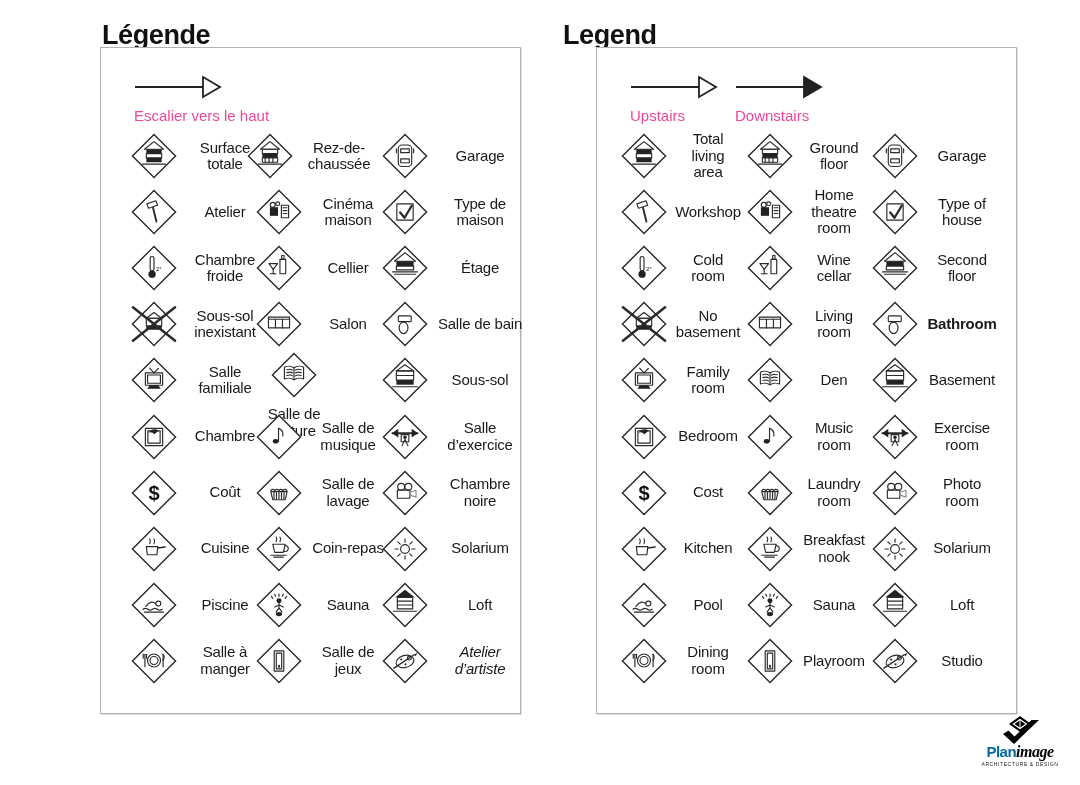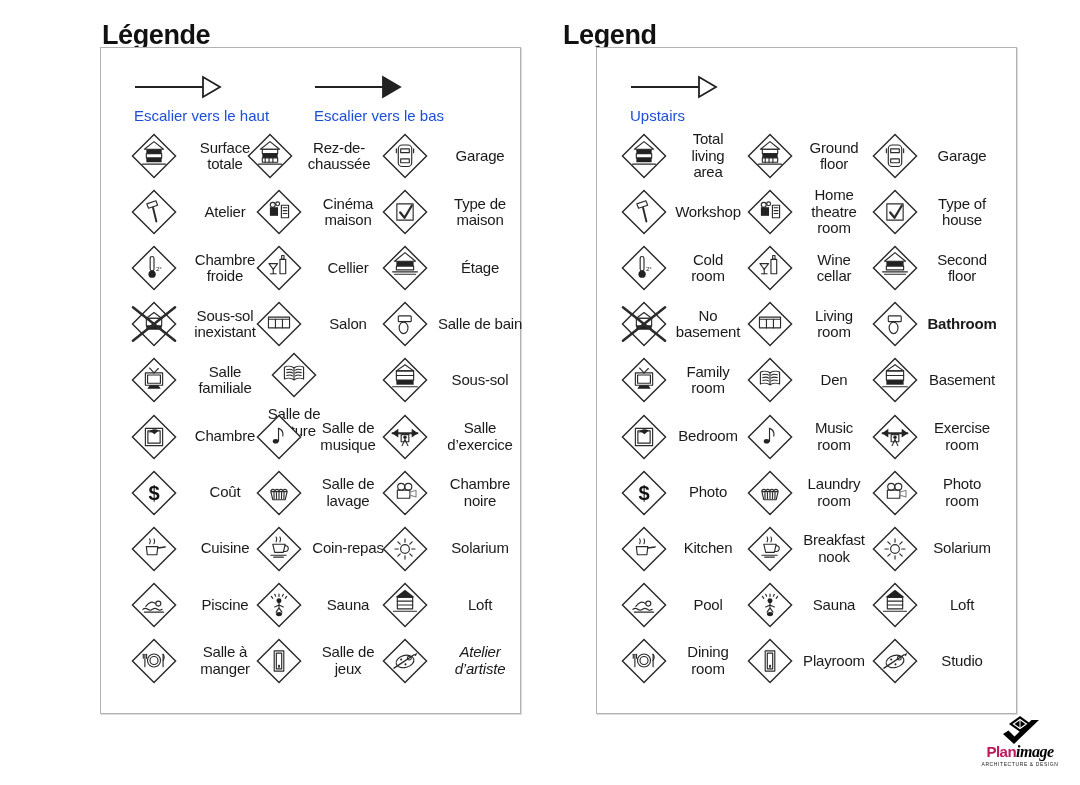--- a/index.html
+++ b/index.html
@@ -14,55 +14,48 @@
   #title-en{left:563px;}
   .panel-box{
     position:absolute;top:47px;width:419px;height:665px;background:#fff;
     border:1.5px solid #b2b2b2;box-shadow:1px 1px 0 #dcdcdc;
   }
   #box-fr{left:100px;}
   #box-en{left:560px;margin-left:36px;}
   .arrow-group{position:absolute;top:26px;}
   .panel-fr .g2{left:213px;} .panel-fr .g1{left:33px;}
   .panel-en .g2{left:138px;} .panel-en .g1{left:33px;}
-  .arrow-label{margin-top:3px;font-size:15px;white-space:nowrap;color:#1d4ed8;}
+  .arrow-label{margin-top:3px;font-size:15px;white-space:nowrap;color:#ec4899;}
   .cell{
     position:absolute;height:56px;display:flex;align-items:center;gap:8px;text-align:center;
   }
   .cell .icon{flex:0 0 auto;display:block;line-height:0;}
   .cell .label{font-size:15px;line-height:1.1;letter-spacing:-.2px;display:inline-block;}
   .logo{position:absolute;left:968px;top:716px;width:104px;text-align:center;line-height:1;}
   .logo svg{display:block;margin:0 auto;}
   .logo-text{margin-top:-2px;white-space:nowrap;}
-  .logo-bold{font-size:15px;font-weight:800;letter-spacing:-.5px;color:#be185d;}
+  .logo-bold{font-size:15px;font-weight:800;letter-spacing:-.5px;color:#0369a1;}
   .logo-italic{font-family:"Liberation Serif","DejaVu Serif",serif;font-style:italic;font-weight:700;font-size:16px;letter-spacing:-.5px;color:#000;}
   .logo-tagline{font-size:5px;letter-spacing:.6px;color:#222;margin-top:2px;}
   svg text{font-family:"Liberation Sans","DejaVu Sans",sans-serif;}
 </style>
 </head>
 <body>
 
 <h1 class="panel-title" id="title-fr">Légende</h1>
 <h1 class="panel-title" id="title-en">Legend</h1>
 
 <div class="panel-box panel-fr" id="box-fr">
   <div class="arrow-group g1">
     <svg width="88" height="26" viewBox="0 0 88 26">
         <line x1="1" y1="13" x2="69" y2="13" stroke="#222" stroke-width="2"></line>
         <polygon points="69,3 86,13 69,23" fill="#fff" stroke="#222" stroke-width="1.8"></polygon>
       </svg>
     <div class="arrow-label">Escalier vers le haut</div>
   </div>
-  <div class="arrow-group g2">
-    <svg width="88" height="26" viewBox="0 0 88 26">
-        <line x1="1" y1="13" x2="69" y2="13" stroke="#222" stroke-width="2"></line>
-        <polygon points="69,3 86,13 69,23" fill="#222" stroke="#222" stroke-width="1.8"></polygon>
-      </svg>
-    <div class="arrow-label">Escalier vers le bas</div>
-  </div>
   <div class="grid">
       <div class="cell" style="left: 30px; top: 80px;">
         <span class="icon"><svg width="46" height="46" viewBox="0 0 48 48">
             <polygon points="24,1.5 46.5,24 24,46.5 1.5,24" fill="#fff" stroke="#2b2b2b" stroke-width="1.5"></polygon>
             <g stroke="#2b2b2b" stroke-width="1.2" fill="none" stroke-linecap="round" stroke-linejoin="round">
               <path d="M24 9 L34 17 H14 Z"></path>
               <rect x="16" y="17" width="16" height="4.5" fill="#222" stroke="none"></rect>
               <rect x="16" y="21.5" width="16" height="4.5"></rect>
               <rect x="16" y="26" width="16" height="4.5" fill="#222" stroke="none"></rect>
               <line x1="12" y1="32.5" x2="36" y2="32.5"></line>
@@ -437,20 +430,27 @@
 </div>
 
 <div class="panel-box panel-en" id="box-en">
   <div class="arrow-group g1">
     <svg width="88" height="26" viewBox="0 0 88 26">
         <line x1="1" y1="13" x2="69" y2="13" stroke="#222" stroke-width="2"></line>
         <polygon points="69,3 86,13 69,23" fill="#fff" stroke="#222" stroke-width="1.8"></polygon>
       </svg>
     <div class="arrow-label">Upstairs</div>
   </div>
+  <div class="arrow-group g2">
+    <svg width="88" height="26" viewBox="0 0 88 26">
+        <line x1="1" y1="13" x2="69" y2="13" stroke="#222" stroke-width="2"></line>
+        <polygon points="69,3 86,13 69,23" fill="#222" stroke="#222" stroke-width="1.8"></polygon>
+      </svg>
+    <div class="arrow-label">Downstairs</div>
+  </div>
   <div class="grid">
       <div class="cell" style="left: 24px; top: 80px;">
         <span class="icon"><svg width="46" height="46" viewBox="0 0 48 48">
             <polygon points="24,1.5 46.5,24 24,46.5 1.5,24" fill="#fff" stroke="#2b2b2b" stroke-width="1.5"></polygon>
             <g stroke="#2b2b2b" stroke-width="1.2" fill="none" stroke-linecap="round" stroke-linejoin="round">
               <path d="M24 9 L34 17 H14 Z"></path>
               <rect x="16" y="17" width="16" height="4.5" fill="#222" stroke="none"></rect>
               <rect x="16" y="21.5" width="16" height="4.5"></rect>
               <rect x="16" y="26" width="16" height="4.5" fill="#222" stroke="none"></rect>
               <line x1="12" y1="32.5" x2="36" y2="32.5"></line>
@@ -667,21 +667,21 @@
           </svg></span>
         <span class="label" style="width: 72px;">Exercise room</span>
       </div>
       <div class="cell" style="left: 24px; top: 416.6px;">
         <span class="icon"><svg width="46" height="46" viewBox="0 0 48 48">
             <polygon points="24,1.5 46.5,24 24,46.5 1.5,24" fill="#fff" stroke="#2b2b2b" stroke-width="1.5"></polygon>
             <g stroke="#2b2b2b" stroke-width="1.2" fill="none" stroke-linecap="round" stroke-linejoin="round">
               <text x="24" y="31.5" text-anchor="middle" font-size="21" font-weight="bold" fill="#111" stroke="none">$</text>
             </g>
           </svg></span>
-        <span class="label" style="width: 66px;">Photo</span>
+        <span class="label" style="width: 66px;">Cost</span>
       </div>
       <div class="cell" style="left: 150px; top: 416.6px;">
         <span class="icon"><svg width="46" height="46" viewBox="0 0 48 48">
             <polygon points="24,1.5 46.5,24 24,46.5 1.5,24" fill="#fff" stroke="#2b2b2b" stroke-width="1.5"></polygon>
             <g stroke="#2b2b2b" stroke-width="1.2" fill="none" stroke-linecap="round" stroke-linejoin="round">
               <path d="M15.5 21.5 q2 -2.5 4.2 0 q2 -2.5 4.2 0 q2 -2.5 4.2 0 q2 -2.5 4.2 0"></path>
               <path d="M15.5 22.5 h17 l-2 8.5 h-13 z"></path>
               <line x1="18.7" y1="23.5" x2="18.9" y2="30"></line>
               <line x1="21.3" y1="23.5" x2="21.4" y2="30"></line>
               <line x1="24" y1="23.5" x2="24" y2="30"></line>

